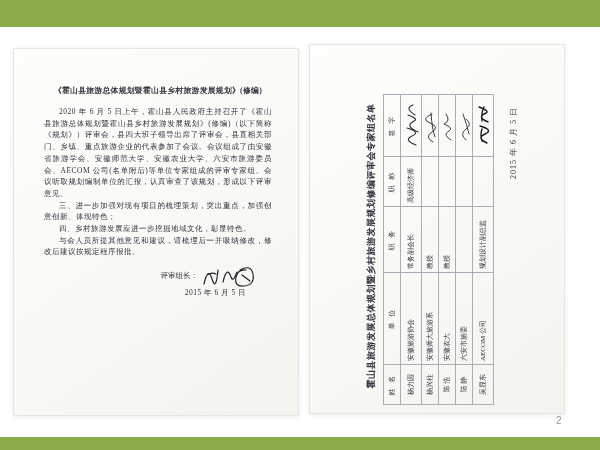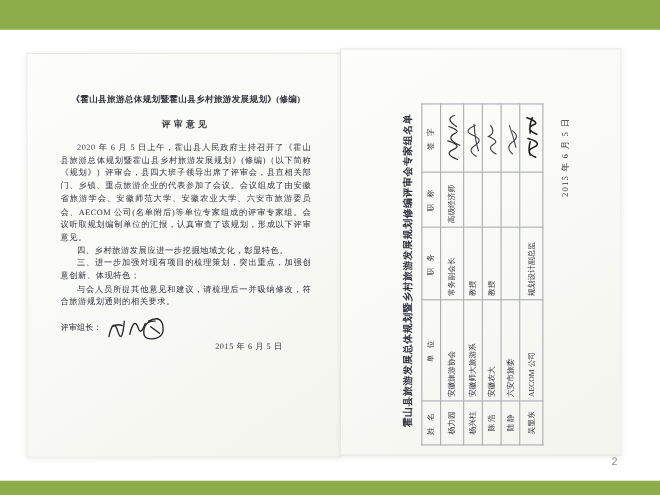--- a/index.html
+++ b/index.html
@@ -3,30 +3,30 @@
 <meta charset="utf-8">
 <style>
   html,body{margin:0;padding:0;}
   .stage{position:relative;width:600px;height:450px;background:#ffffff;overflow:hidden;
          font-family:"Liberation Serif", serif;color:#32343f;}
   .bar{position:absolute;left:0;width:600px;background:#8cad4a;}
   .bar.top{top:0;height:27px;}
   .bar.bottom{top:437px;height:13px;}
   .page{position:absolute;background:linear-gradient(145deg,#fdfdfb 0%,#f8f8f4 60%,#f4f4ef 100%);
         border:1px solid #e7e7e1;box-shadow:0 1px 4px rgba(60,60,60,.10);}
-  .left-page{left:24px;top:48px;width:284px;height:366px;}
+  .left-page{left:13px;top:48px;width:284px;height:366px;}
   .right-page{left:309px;top:44px;width:254px;height:368px;border-left:1px solid #ececе6;}
   
   .doc{padding:36px 26px 0 30px;}
   .doc-title{font-size:7.8px;font-weight:bold;text-align:center;letter-spacing:.3px;line-height:11px;}
   .doc-heading{font-size:8px;font-weight:bold;text-align:center;letter-spacing:3px;margin-top:11px;}
   .doc-paras{margin-top:10px;}
   .doc-paras p{margin:0;font-size:7.5px;line-height:11.7px;letter-spacing:.5px;
                text-indent:2em;text-align:justify;color:#2f3240;}
-  .signoff{display:flex;justify-content:flex-start;align-items:center;gap:2px;
+  .signoff{display:flex;justify-content:flex-end;align-items:center;gap:2px;
            padding-right:14px;margin-top:3px;font-size:7.5px;}
   .doc-date{text-align:right;padding-right:26px;font-size:7.5px;margin-top:-3px;letter-spacing:.5px;}
   
   .rotated{position:absolute;left:55px;top:366px;width:330px;height:165px;
            transform:rotate(-90deg);transform-origin:0 0;}
   .table-title{font-size:9px;font-weight:bold;text-align:center;letter-spacing:.5px;color:#2f3240;}
   table.experts{border-collapse:collapse;margin:5px auto 0 6px;table-layout:fixed;}
   table.experts th,table.experts td{border:1px solid #a9adb5;font-size:7px;color:#2f3240;
            padding:1px 3px;overflow:visible;white-space:nowrap;}
   table.experts th{font-weight:normal;letter-spacing:2px;text-align:center;height:14px;}
@@ -40,26 +40,25 @@
 </style>
 </head>
 <body>
 
 <div class="stage">
   <div class="bar top"></div>
 
   <div class="page left-page">
     <div class="doc">
       <div class="doc-title">《霍山县旅游总体规划暨霍山县乡村旅游发展规划》(修编)</div>
-      <div class="doc-heading">评审意见</div>
       <div class="doc-paras">
         <p>2020 年 6 月 5 日上午，霍山县人民政府主持召开了《霍山县旅游总体规划暨霍山县乡村旅游发展规划》(修编)（以下简称《规划》）评审会，县四大班子领导出席了评审会，县直相关部门、乡镇、重点旅游企业的代表参加了会议。会议组成了由安徽省旅游学会、安徽师范大学、安徽农业大学、六安市旅游委员会、AECOM 公司(名单附后)等单位专家组成的评审专家组。会议听取规划编制单位的汇报，认真审查了该规划，形成以下评审意见。</p>
+        <p>三、进一步加强对现有项目的梳理策划，突出重点，加强创意创新、体现特色；</p>
         <p>四、乡村旅游发展应进一步挖掘地域文化，彰显特色。</p>
-        <p>三、进一步加强对现有项目的梳理策划，突出重点，加强创意创新、体现特色；</p>
-        <p>与会人员所提其他意见和建议，请梳理后一并吸纳修改，符合旅游规划通则的相关要求。</p>
+        <p>与会人员所提其他意见和建议，请梳理后一并吸纳修改，修改后建议按规定程序报批。</p>
       </div>
       <div class="signoff">
         <span>评审组长：</span>
         <svg class="sig-svg" width="58" height="30" viewBox="0 0 58 30">
           <g fill="none" stroke="#23242c" stroke-width="1.2" stroke-linecap="round">
             <path d="M4 23 Q8 5 12 18 T18 9 M7 14 q5 -3 9 -1"></path>
             <path d="M23 21 Q27 4 31 16 q2 6 6 -5"></path>
             <path d="M40 9 q11 -6 13 4 q2 11 -9 12 q-10 1 -8 -9 q2 -8 10 -7 M42 14 l8 6"></path>
           </g>
         </svg>

